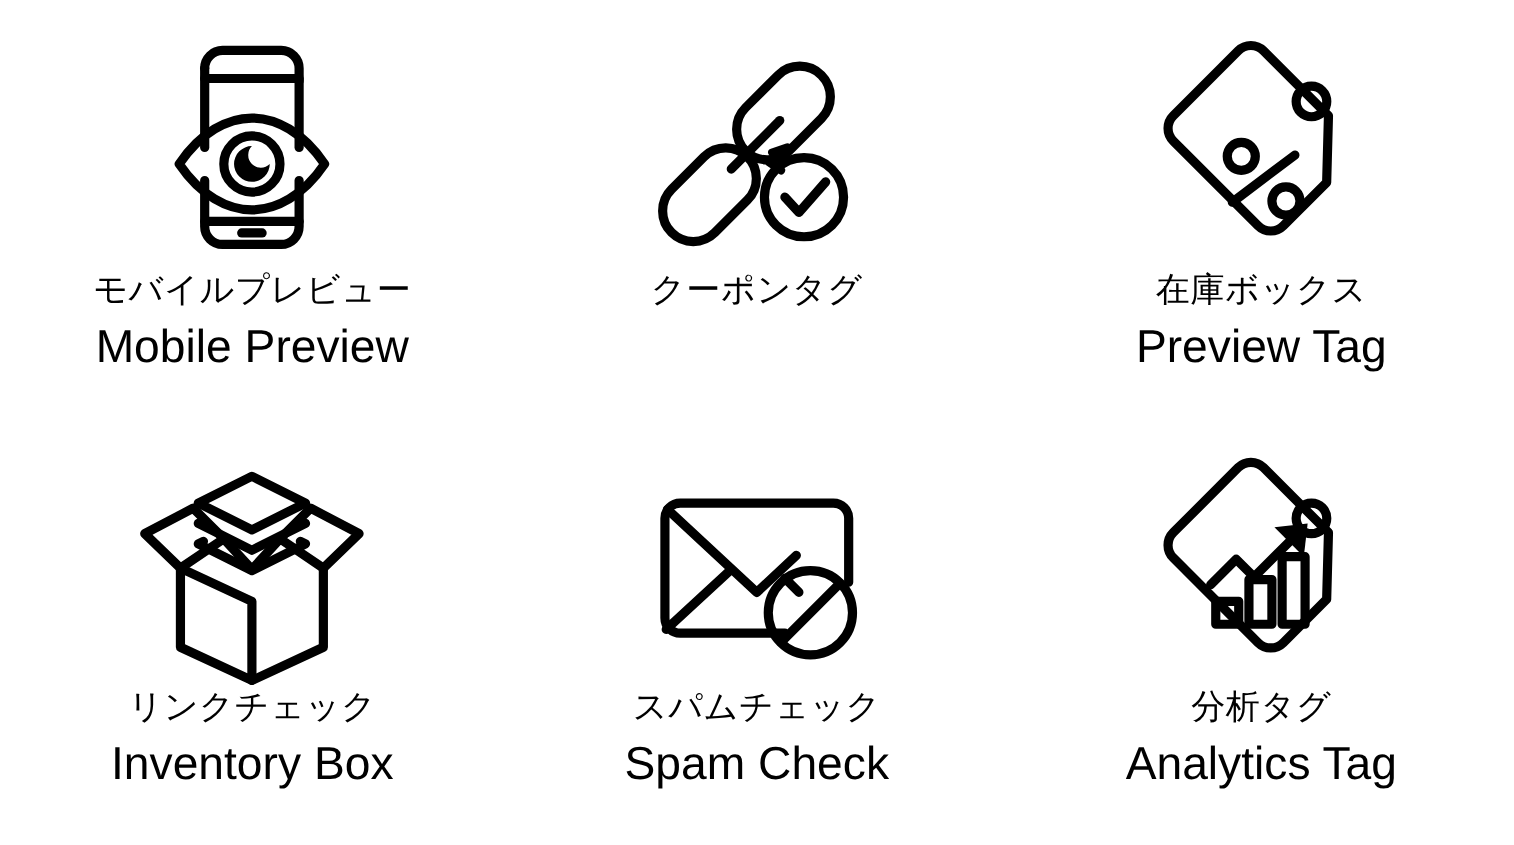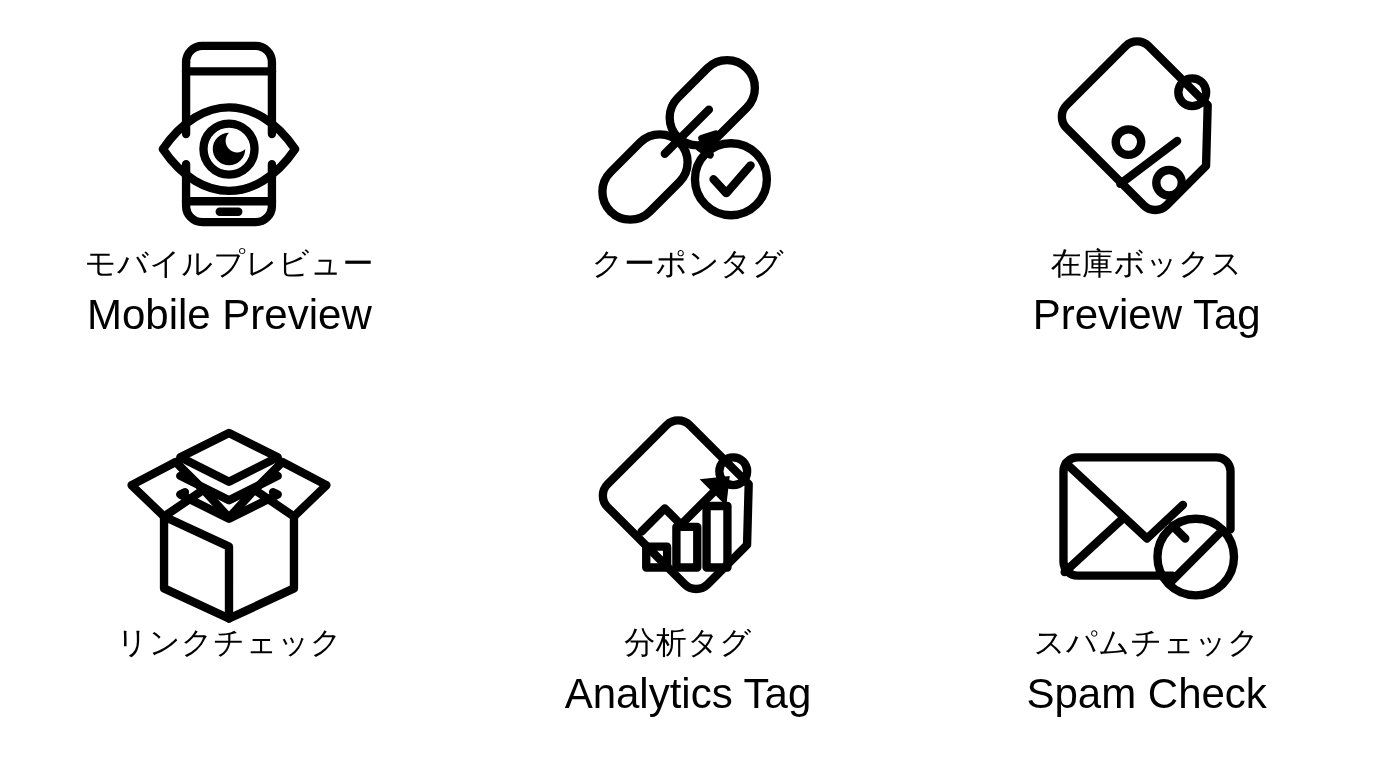--- a/index.html
+++ b/index.html
@@ -193,20 +193,43 @@
         <path class="st" d="M156 103 L184 76 L146 56 L122 80"></path>
         <path class="st" d="M156 103 L122 80 L100 104"></path>
 
         <path class="st" d="M100 73 L58 52 L100 31 L142 52 Z"></path>
         <path class="st" d="M62 66 L58 68 L100 89 L142 68 L138 66"></path>
         <path class="st" d="M62 82 L58 84 L100 105 L142 84 L138 82"></path>
       </svg>
     </div>
     <div class="labels">
       <div class="label-ja">リンクチェック</div>
+      <div class="label-en">Inventory Box</div>
+    </div>
+  </div>
+
+  <div class="icon-cell row-2">
+    <div class="icon-art">
+      <svg viewBox="0 0 200 200" aria-hidden="true">
+
+        <path class="st" d="M122 154 h-82 a12 12 0 0 1 -12 -12 v-78 a12 12 0 0 1 12 -12 h120 a12 12 0 0 1 12 12 v50"></path>
+
+        <path class="st" d="M30 57 L100 122 L131 93"></path>
+
+        <path class="st" d="M29 151 L80 104"></path>
+
+        <path class="st" d="M122 111 l11 11"></path>
+
+        <circle class="st" cx="142" cy="138" r="33"></circle>
+        <path class="st" d="M119 161 L165 115"></path>
+      </svg>
+    </div>
+    <div class="labels">
+      <div class="label-ja">スパムチェック</div>
+      <div class="label-en">Spam Check</div>
     </div>
   </div>
 
   <div class="icon-cell row-2">
     <div class="icon-art">
       <svg viewBox="0 0 200 200" aria-hidden="true">
         <g transform="rotate(45 100 102)">
           <path class="st" d="M46 46 h72 l36 38 v48 a14 14 0 0 1 -14 14 h-94 a14 14 0 0 1 -14 -14 v-72 a14 14 0 0 1 14 -14 Z"></path>
         </g>
 
@@ -219,35 +242,13 @@
         <path class="st" d="M60 116 L80 96 L94 110 L128 76"></path>
         <path class="fillblack" d="M136 68 l-26 3 l23 23 Z"></path>
       </svg>
     </div>
     <div class="labels">
       <div class="label-ja">分析タグ</div>
       <div class="label-en">Analytics Tag</div>
     </div>
   </div>
 
-  <div class="icon-cell row-2">
-    <div class="icon-art">
-      <svg viewBox="0 0 200 200" aria-hidden="true">
-
-        <path class="st" d="M122 154 h-82 a12 12 0 0 1 -12 -12 v-78 a12 12 0 0 1 12 -12 h120 a12 12 0 0 1 12 12 v50"></path>
-
-        <path class="st" d="M30 57 L100 122 L131 93"></path>
-
-        <path class="st" d="M29 151 L80 104"></path>
-
-        <path class="st" d="M122 111 l11 11"></path>
-
-        <circle class="st" cx="142" cy="138" r="33"></circle>
-        <path class="st" d="M119 161 L165 115"></path>
-      </svg>
-    </div>
-    <div class="labels">
-      <div class="label-ja">スパムチェック</div>
-      <div class="label-en">Spam Check</div>
-    </div>
-  </div>
-
 </div>
 
 </body></html>

